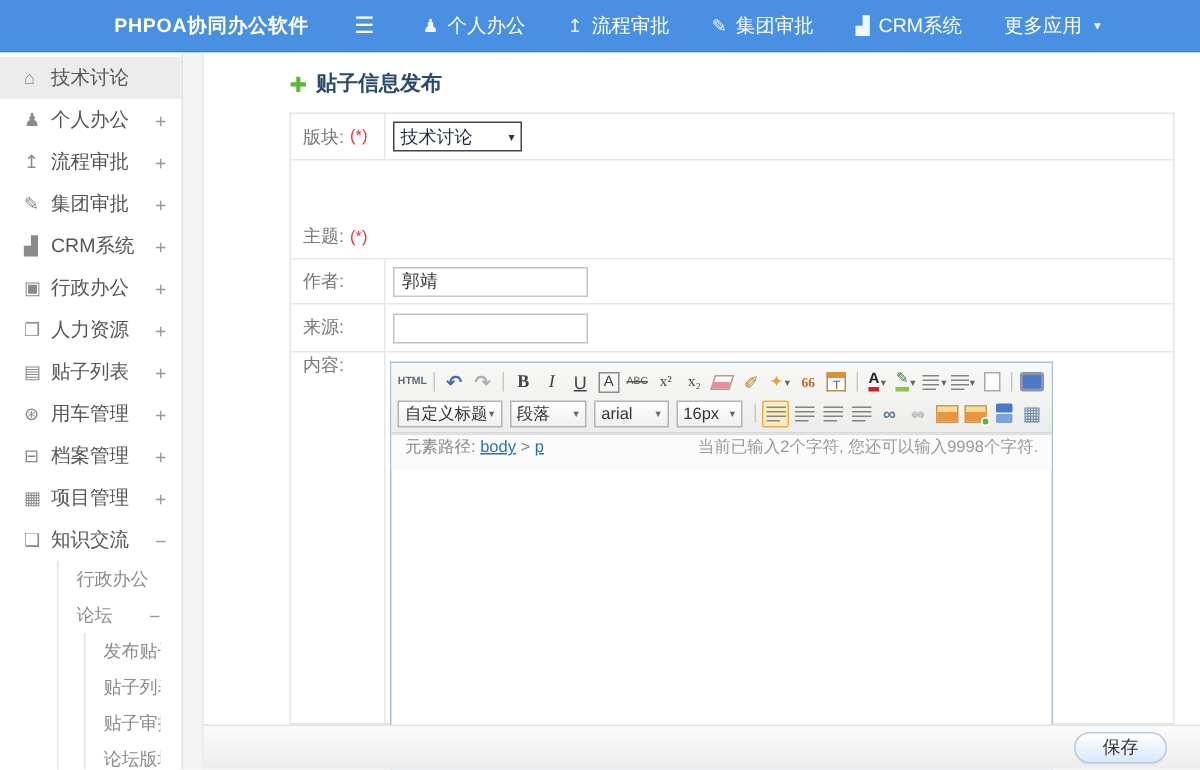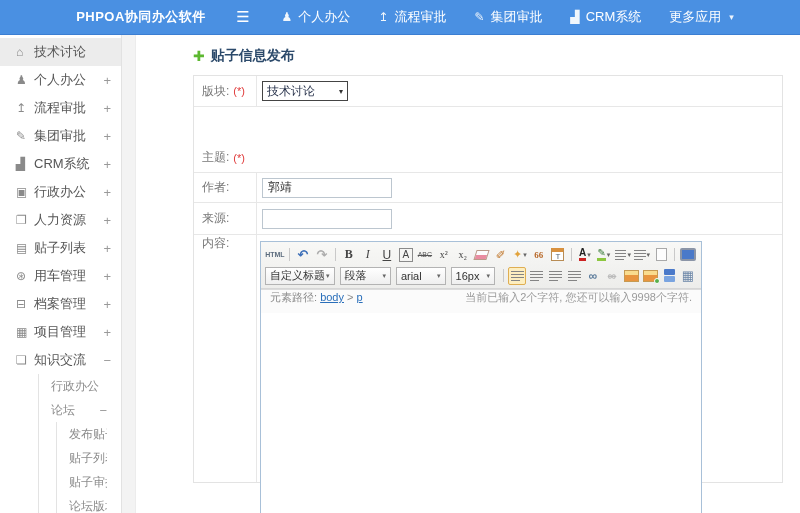--- a/index.html
+++ b/index.html
@@ -430,14 +430,17 @@
                   <span>元素路径: </span><span class="path-link">body</span><span> &gt; </span><span class="path-link">p</span>
                 </span>
                 <span class="counter">当前已输入2个字符, 您还可以输入9998个字符.</span>
               </div>
             </div>
           </div>
         </div>
       </div>
     </div>
 
+    <div class="footer">
+      <button class="save-btn">保存</button>
+    </div>
   </div>
 </div>
 
 </body></html>

